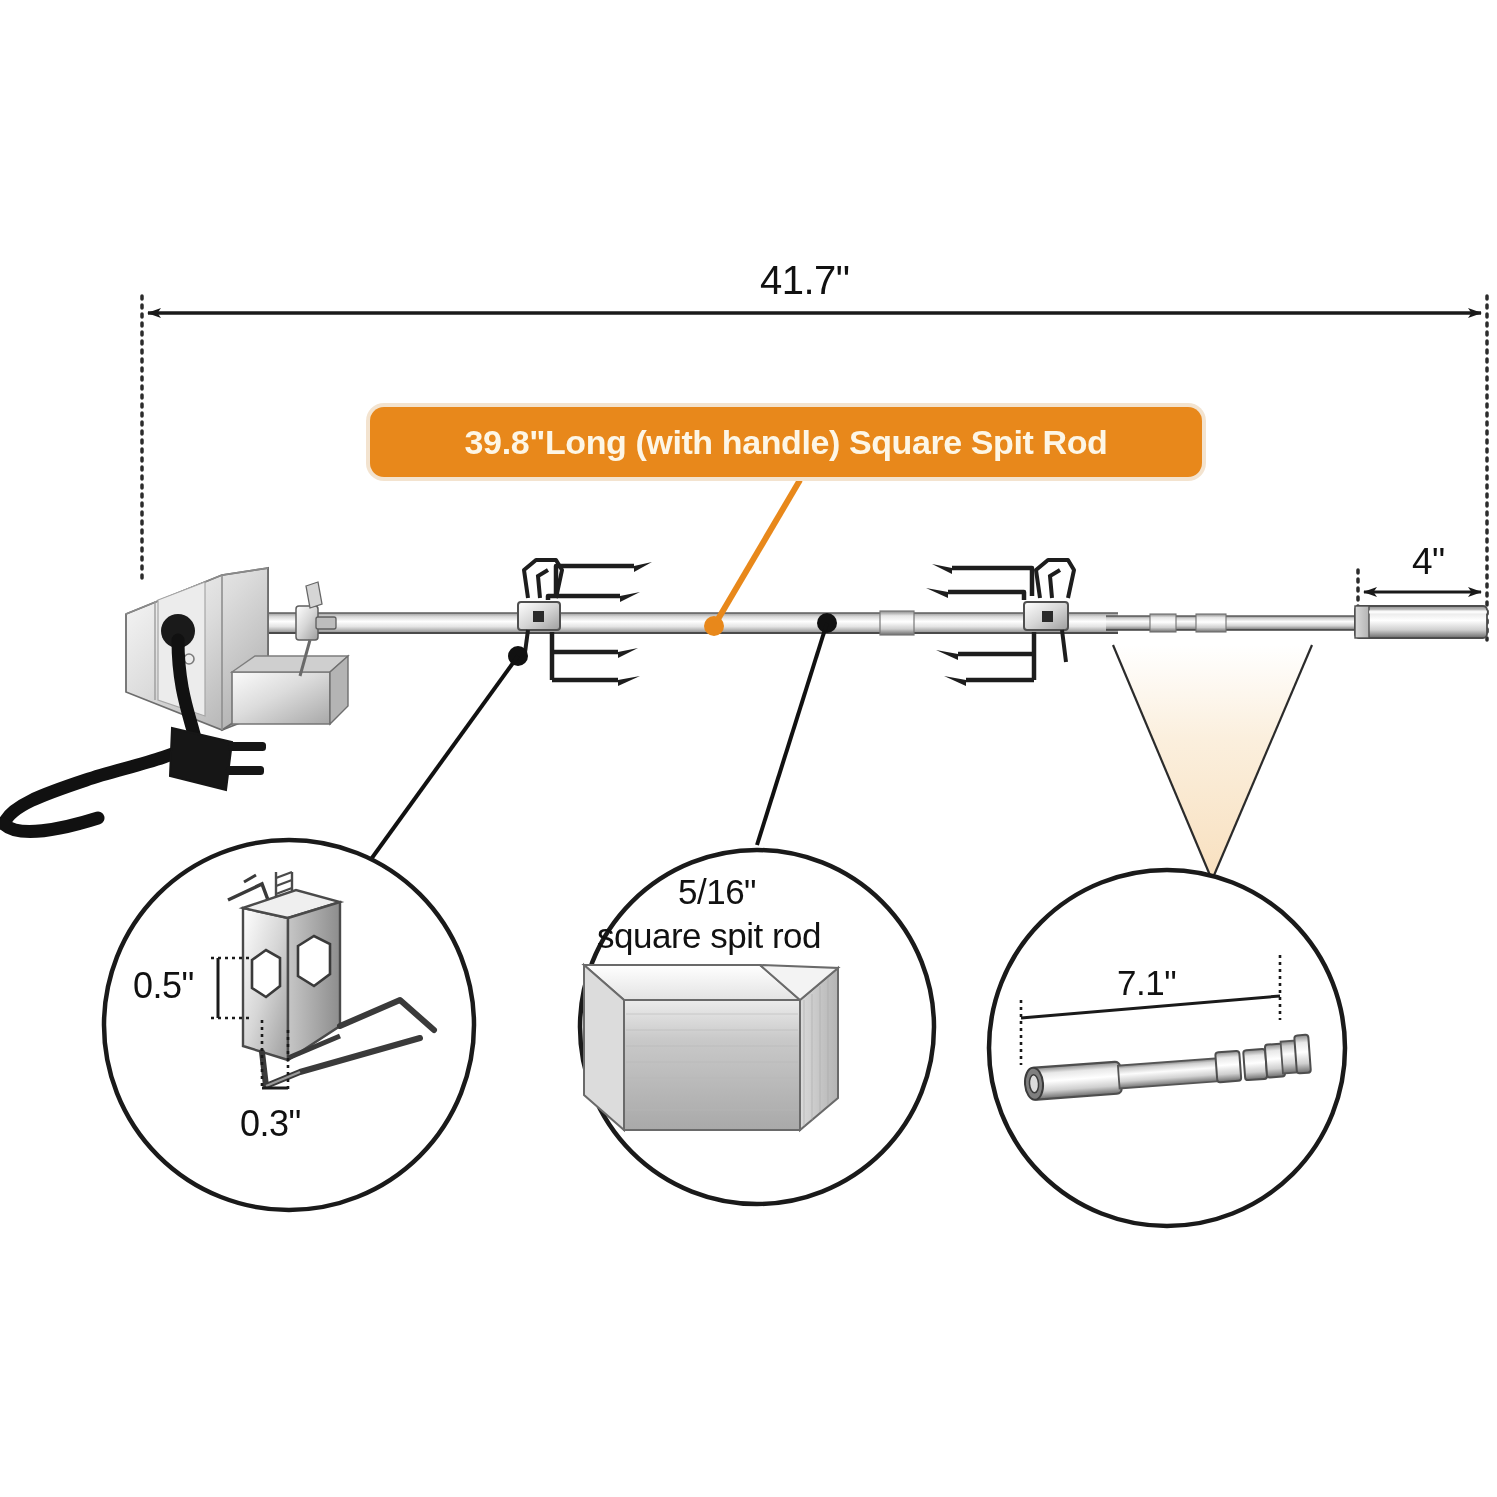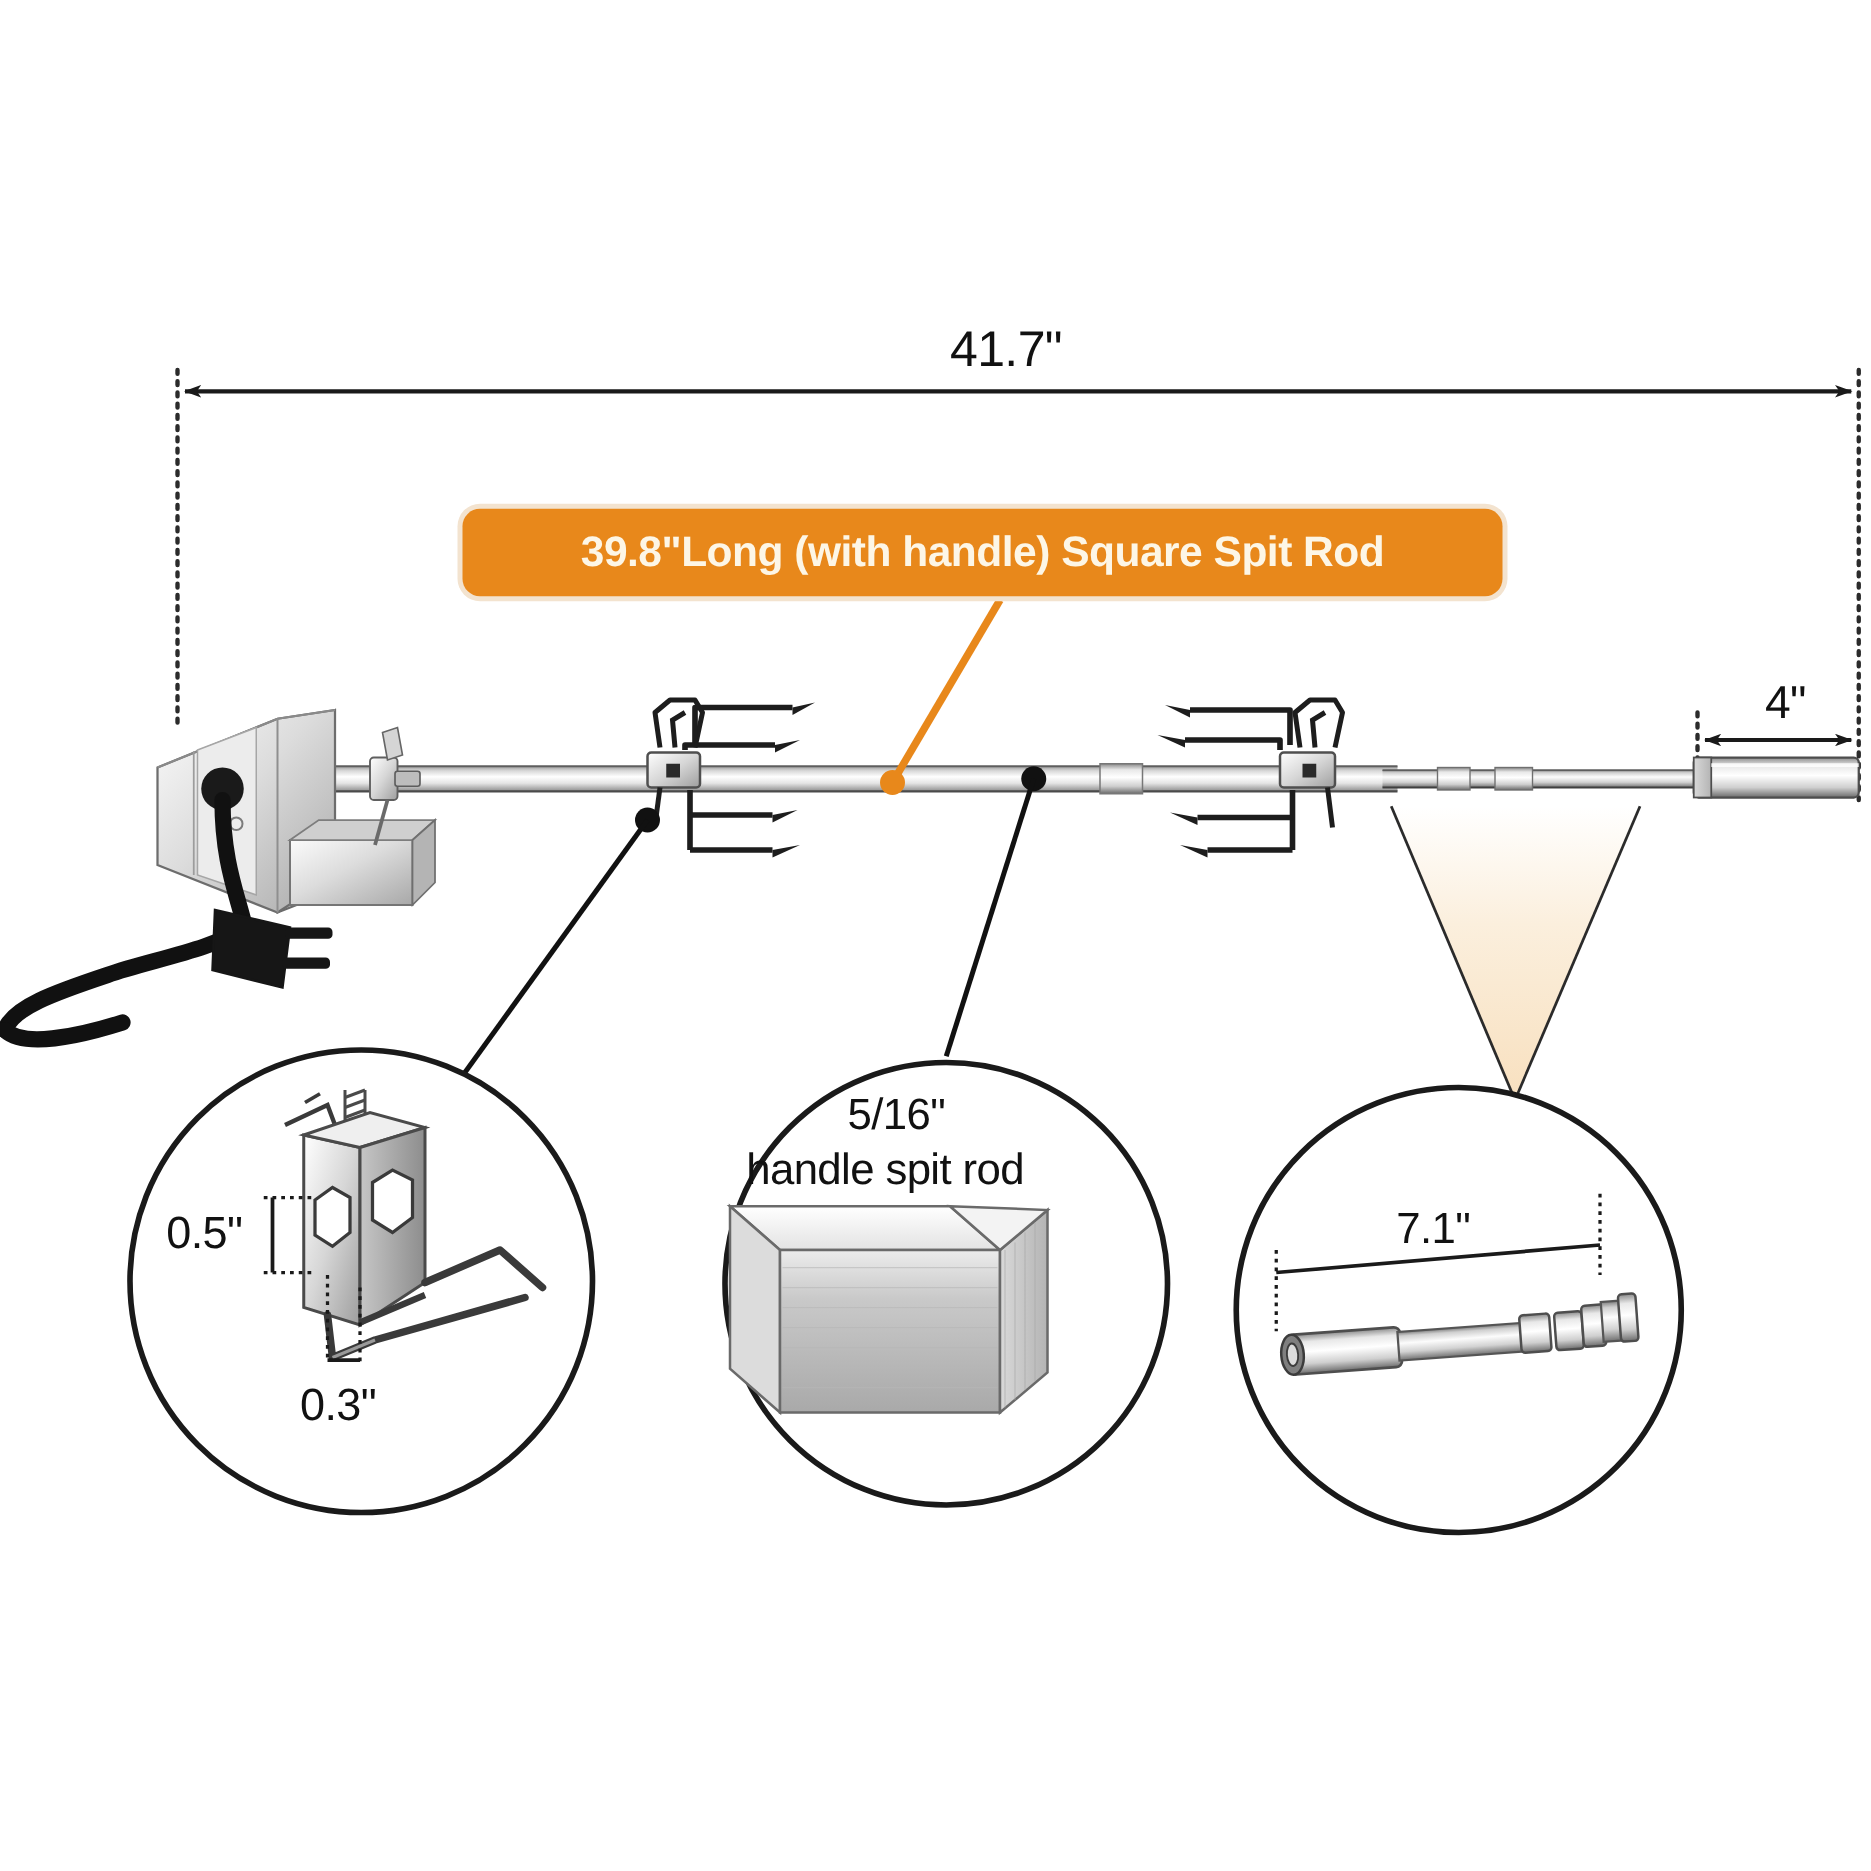--- a/index.html
+++ b/index.html
@@ -381,17 +381,17 @@
   <div id="banner">
     <span id="banner-text">39.8"Long (with handle) Square Spit Rod</span>
   </div>
 
   <div class="calloutlabel" id="label-05">0.5"</div>
 
   <div class="calloutlabel" id="label-03">0.3"</div>
 
   <div class="calloutlabel" id="label-516">5/16"</div>
 
-  <div class="calloutlabel" id="label-squarerod">handle spit rod</div>
+  <div class="calloutlabel" id="label-squarerod">square spit rod</div>
 
   <div class="calloutlabel" id="label-71">7.1"</div>
 
 </div>
 
 </body></html>

